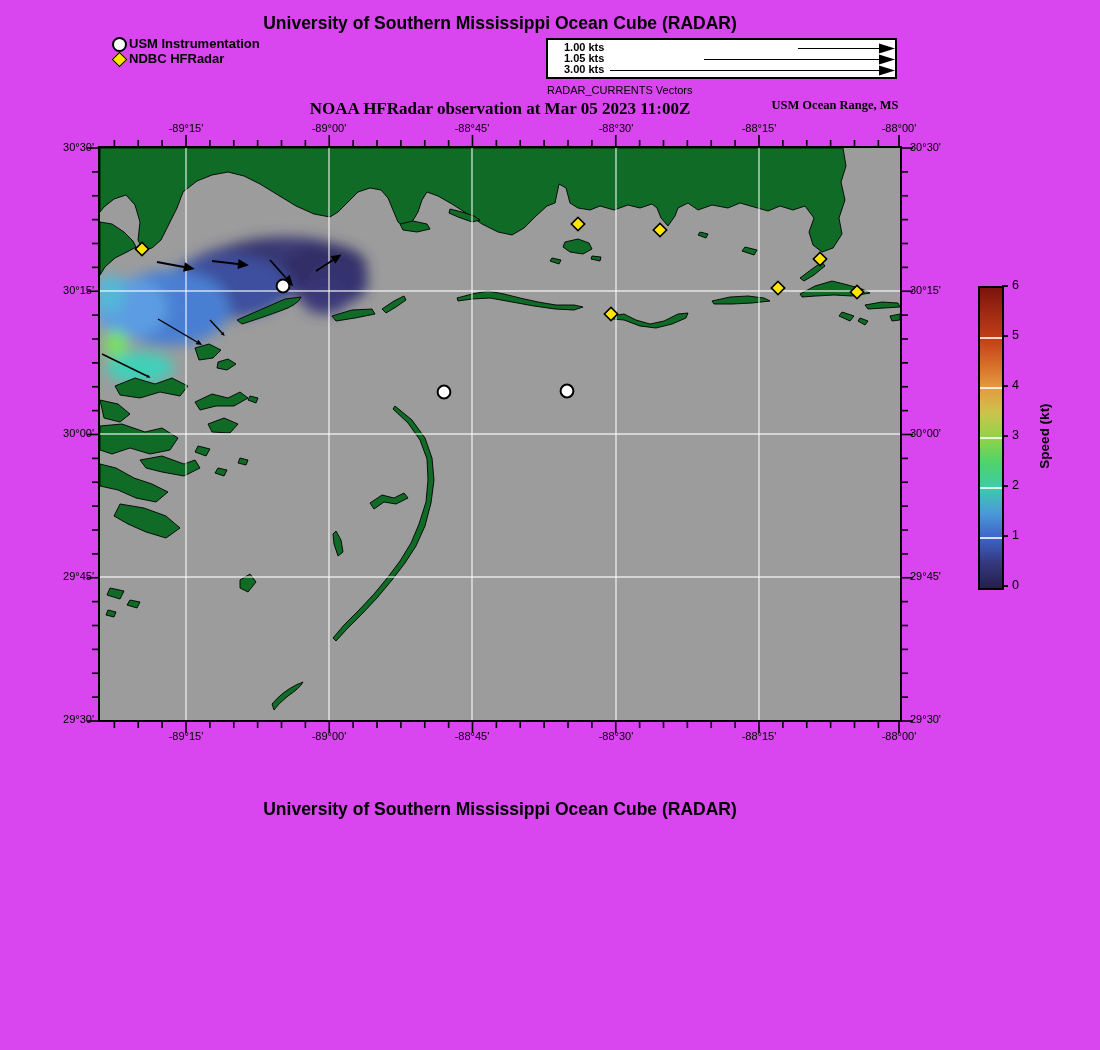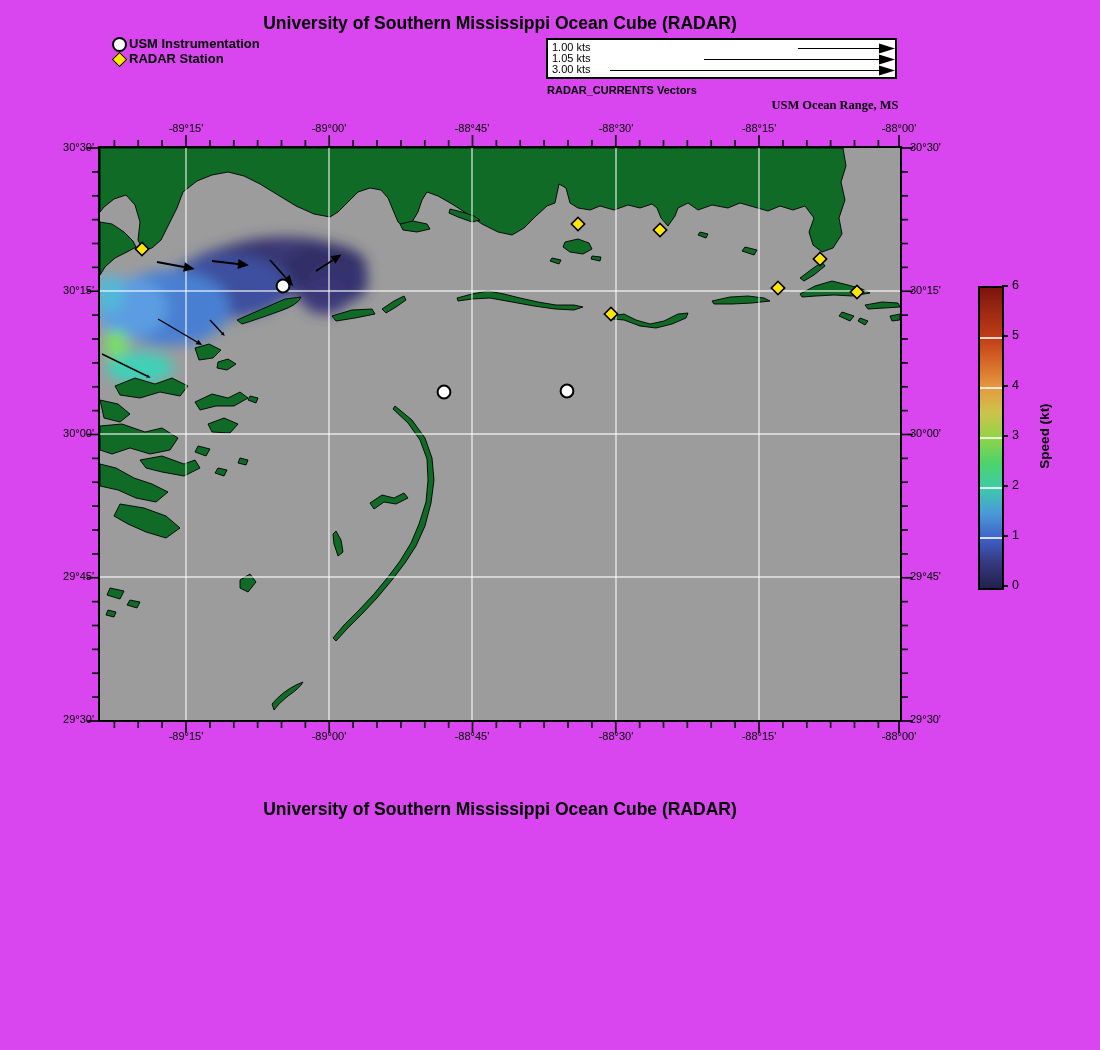--- a/index.html
+++ b/index.html
@@ -7,22 +7,22 @@
           font-family:"Liberation Sans",sans-serif;color:#000;overflow:hidden;}
   .abs{position:absolute;}
   .fig-title{left:0;top:13px;width:1000px;text-align:center;font-size:17.5px;font-weight:bold;}
   .fig-title-bottom{left:0;top:799px;width:1000px;text-align:center;font-size:17.5px;font-weight:bold;}
   .legend{left:112px;top:37px;}
   .legend-row{position:absolute;left:0;white-space:nowrap;height:15px;}
   .legend-label{position:absolute;left:17px;top:0;font-size:13px;font-weight:bold;line-height:14px;}
   .marker-circle{position:absolute;left:0;top:0;width:11px;height:11px;border:2px solid #000;border-radius:50%;background:#fff;}
   .marker-diamond{position:absolute;left:2px;top:2px;width:9px;height:9px;border:1.6px solid #000;background:#ffe600;transform:rotate(45deg);}
   .vecbox{left:546px;top:38px;width:347px;height:37px;border:2.5px solid #000;background:#fff;}
-  .vec-label{position:absolute;left:4px;font-size:11px;font-weight:normal;line-height:11px;white-space:nowrap;}
-  .vec-caption{left:547px;top:84px;font-size:11px;font-weight:bold;}
+  .vec-label{position:absolute;left:16px;font-size:11px;font-weight:bold;line-height:11px;white-space:nowrap;}
+  .vec-caption{left:547px;top:84px;font-size:11px;font-weight:normal;}
   .obs-title{left:0;top:99px;width:1000px;text-align:center;font-family:"Liberation Serif",serif;font-size:17px;font-weight:bold;}
   .range-label{left:768px;top:98px;width:134px;text-align:center;font-family:"Liberation Serif",serif;font-size:12.5px;font-weight:bold;}
   .map-frame{left:98px;top:146px;width:800px;height:572px;border:2px solid #000;background:#9c9c9c;}
   .tick-label{position:absolute;font-size:11px;white-space:nowrap;}
   .cbar{left:978px;top:286px;width:22px;height:300px;border:2px solid #000;}
   .cbar-sep{position:absolute;left:0;width:100%;height:1.5px;background:rgba(255,255,255,0.8);}
   .cbar-tick{position:absolute;width:6px;height:1.6px;background:#000;}
   .cbar-num{position:absolute;font-size:12.5px;width:22px;}
   .cbar-title{left:985px;top:428px;width:120px;height:16px;text-align:center;font-size:13.5px;font-weight:bold;transform:rotate(-90deg);}
 </style>
@@ -33,41 +33,42 @@
 
   <div class="abs fig-title">University of Southern Mississippi Ocean Cube (RADAR)</div>
 
   <div class="abs legend">
     <div class="legend-row" style="top:0;">
       <span class="marker-circle"></span>
       <span class="legend-label">USM Instrumentation</span>
     </div>
     <div class="legend-row" style="top:15px;">
       <span class="marker-diamond"></span>
-      <span class="legend-label">RADAR Station</span>
+      <span class="legend-label">NDBC HFRadar</span>
     </div>
   </div>
 
   <div class="abs vecbox">
     <svg id="vec-svg" width="347" height="37" style="position:absolute;left:0;top:0;">
         <line x1="250" y1="8.5" x2="331" y2="8.5" stroke="#000" stroke-width="1.2"></line>
         <polygon points="347,8.5 331,3.5 331,13.5" fill="#000"></polygon>
         <line x1="156" y1="19.5" x2="331" y2="19.5" stroke="#000" stroke-width="1.2"></line>
         <polygon points="347,19.5 331,14.5 331,24.5" fill="#000"></polygon>
         <line x1="62" y1="30.5" x2="331" y2="30.5" stroke="#000" stroke-width="1.2"></line>
         <polygon points="347,30.5 331,25.5 331,35.5" fill="#000"></polygon>
       </svg>
     <div id="vec-labels">
         <div class="vec-label" style="top: 2px;">1.00 kts</div>
         <div class="vec-label" style="top: 13px;">1.05 kts</div>
         <div class="vec-label" style="top: 24px;">3.00 kts</div>
       </div>
   </div>
   <div class="abs vec-caption">RADAR_CURRENTS Vectors</div>
 
+  <div class="abs obs-title">NOAA HFRadar observation at Mar 05 2023 11:00Z</div>
   <div class="abs range-label">USM Ocean Range, MS</div>
 
   <div class="abs map-frame">
     <svg id="map-svg" width="800" height="572" style="overflow:visible;display:block;">
         <rect x="0" y="0" width="800" height="572" fill="#9c9c9c"></rect>
         <defs>
           <filter id="blobBlur" x="-40%" y="-40%" width="180%" height="180%">
             <feGaussianBlur stdDeviation="6.5"></feGaussianBlur>
           </filter>
           <clipPath id="mapClip">

